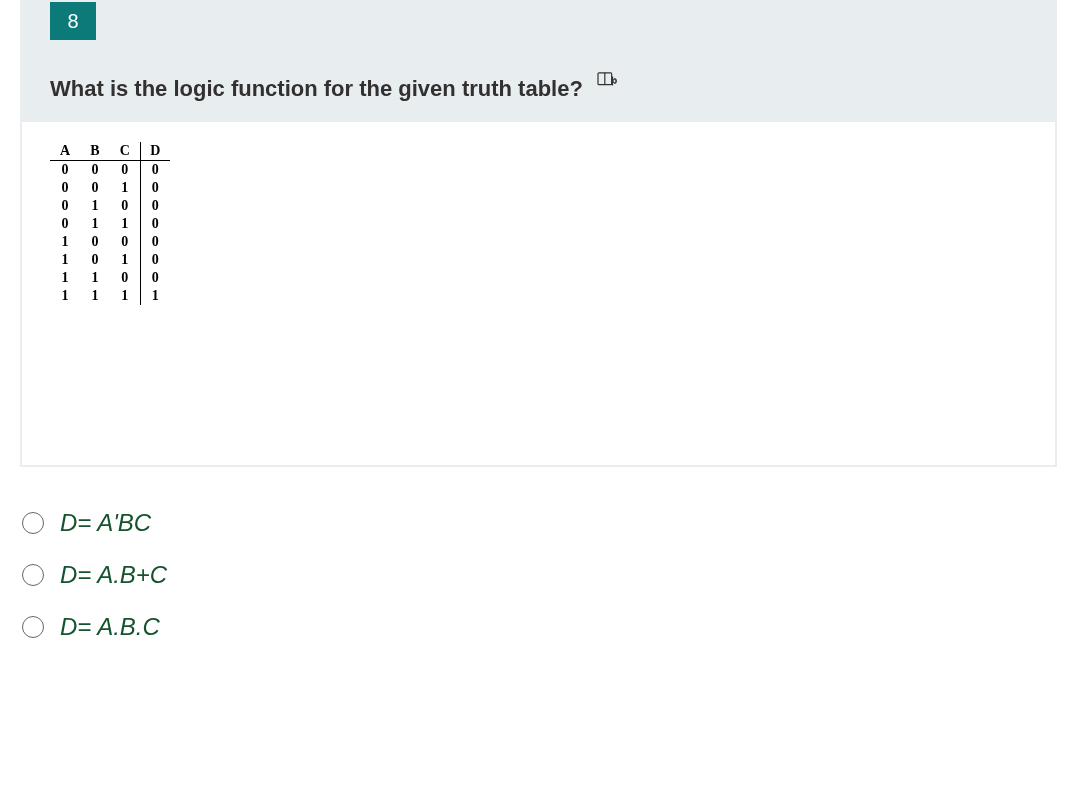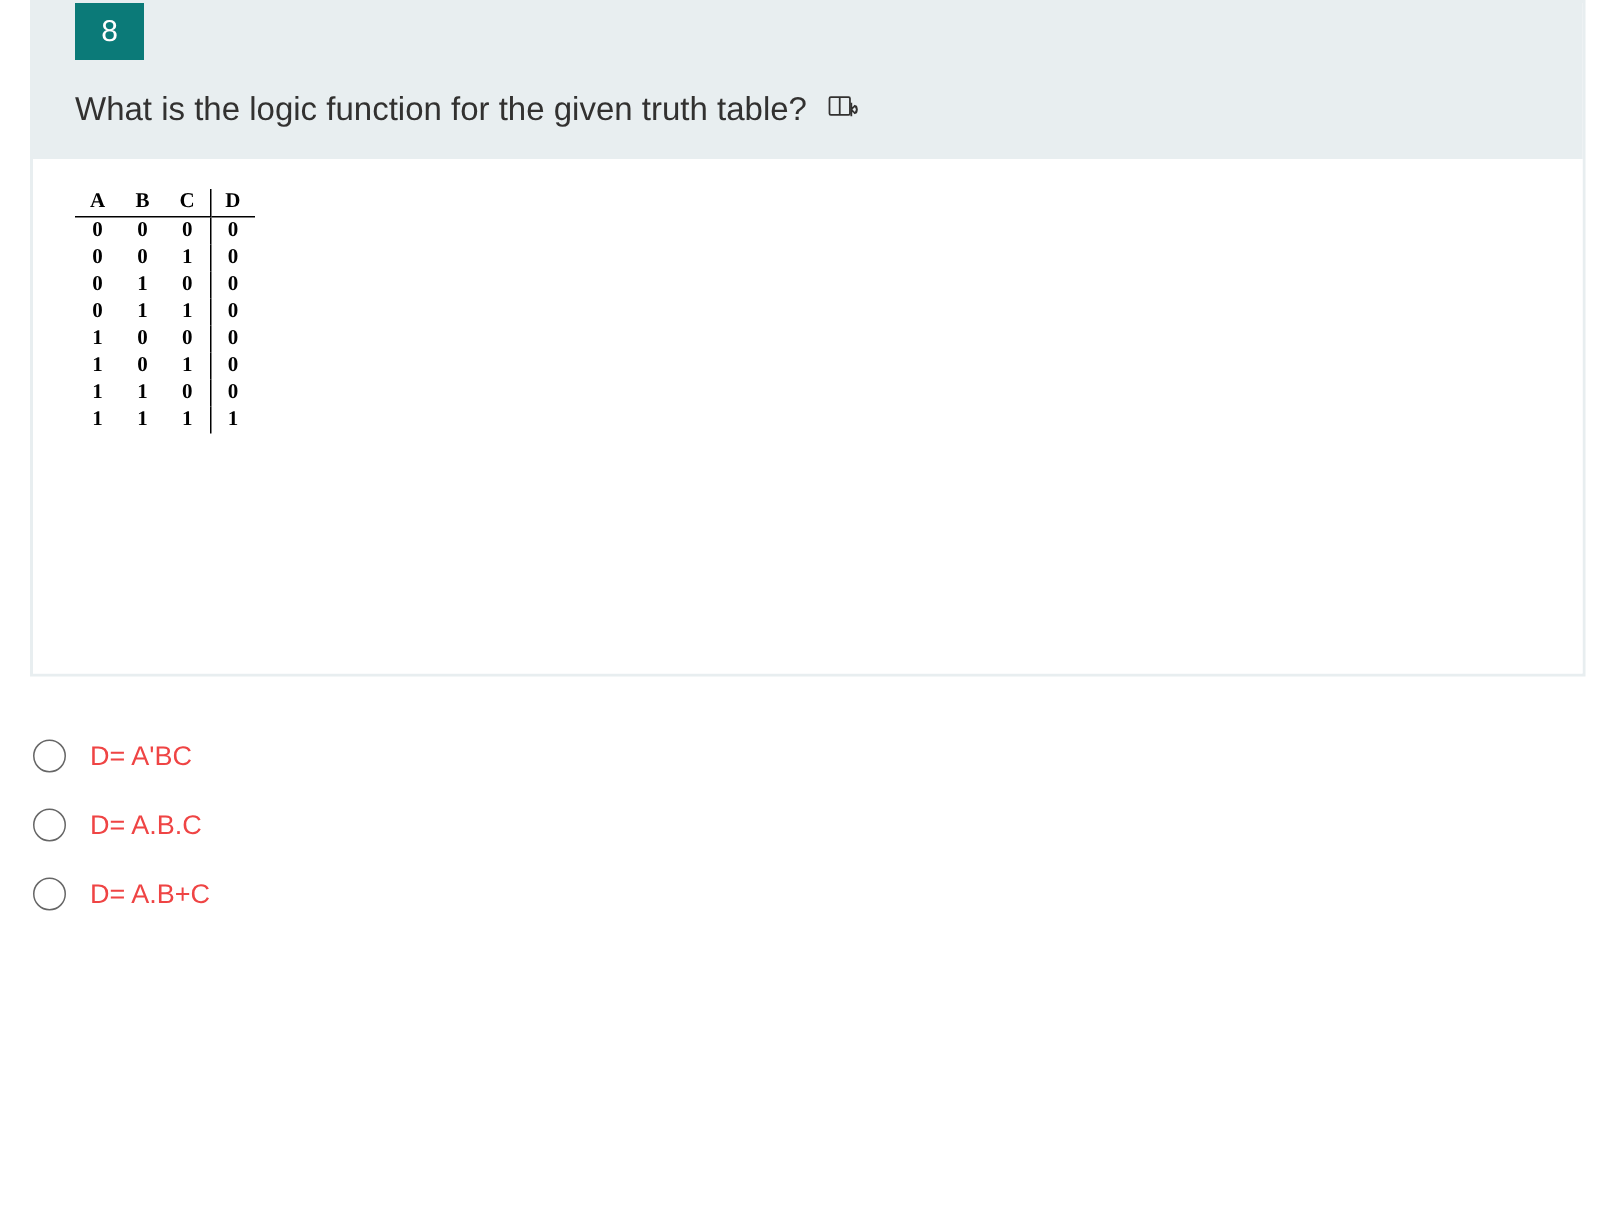--- a/index.html
+++ b/index.html
@@ -33,21 +33,22 @@
       margin-left: 28px;
     }
     .question-text-row {
       display: flex;
       align-items: center;
       padding: 20px 28px 0 28px;
       font-size: 22px;
       color: #323130;
     }
     .question-text {
-      font-weight: 400;
+      font-weight: 700;
+      margin-top: 16px;
     }
     .immersive-icon {
       margin-left: 14px;
       display: inline-flex;
       align-items: center;
     }
     .content-area {
       background: #fff;
       padding: 20px 28px 160px 28px;
     }
@@ -82,22 +83,23 @@
     }
     .radio-circle {
       width: 22px;
       height: 22px;
       border: 1.5px solid #666;
       border-radius: 50%;
       margin-right: 16px;
       flex-shrink: 0;
     }
     .option-label {
-      font-size: 18px;
-      color: #ef4444;
+      font-size: 24px;
+      color: #14532d;
+      font-style: italic;
     }
   </style>
 </head>
 <body>
 
 <div class="question-container">
   <div class="question-header">
     <div class="question-number-badge">8</div>
     <div class="question-text-row">
       <span class="question-text">What is the logic function for the given truth table?</span>
@@ -176,19 +178,19 @@
   </div>
 </div>
 
 <div class="options">
   <div class="option-row">
     <span class="radio-circle"></span>
     <span class="option-label">D= A'BC</span>
   </div>
   <div class="option-row">
     <span class="radio-circle"></span>
-    <span class="option-label">D= A.B.C</span>
+    <span class="option-label">D= A.B+C</span>
   </div>
   <div class="option-row">
     <span class="radio-circle"></span>
-    <span class="option-label">D= A.B+C</span>
+    <span class="option-label">D= A.B.C</span>
   </div>
 </div>
 
 </body></html>

